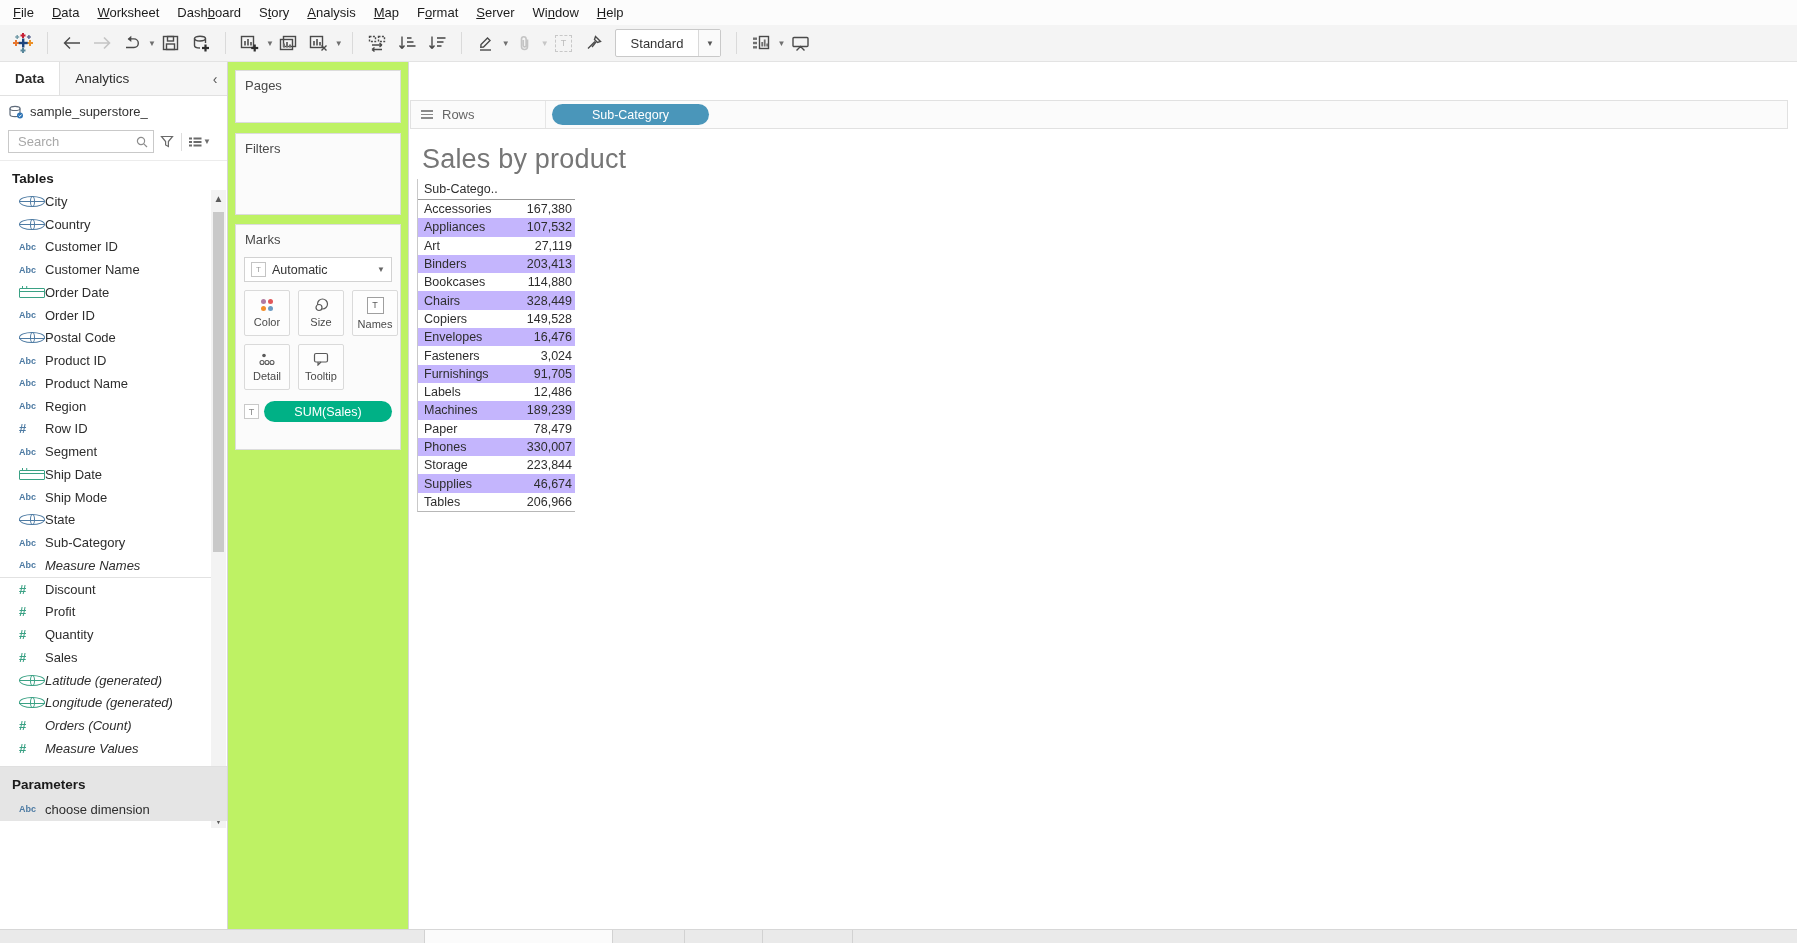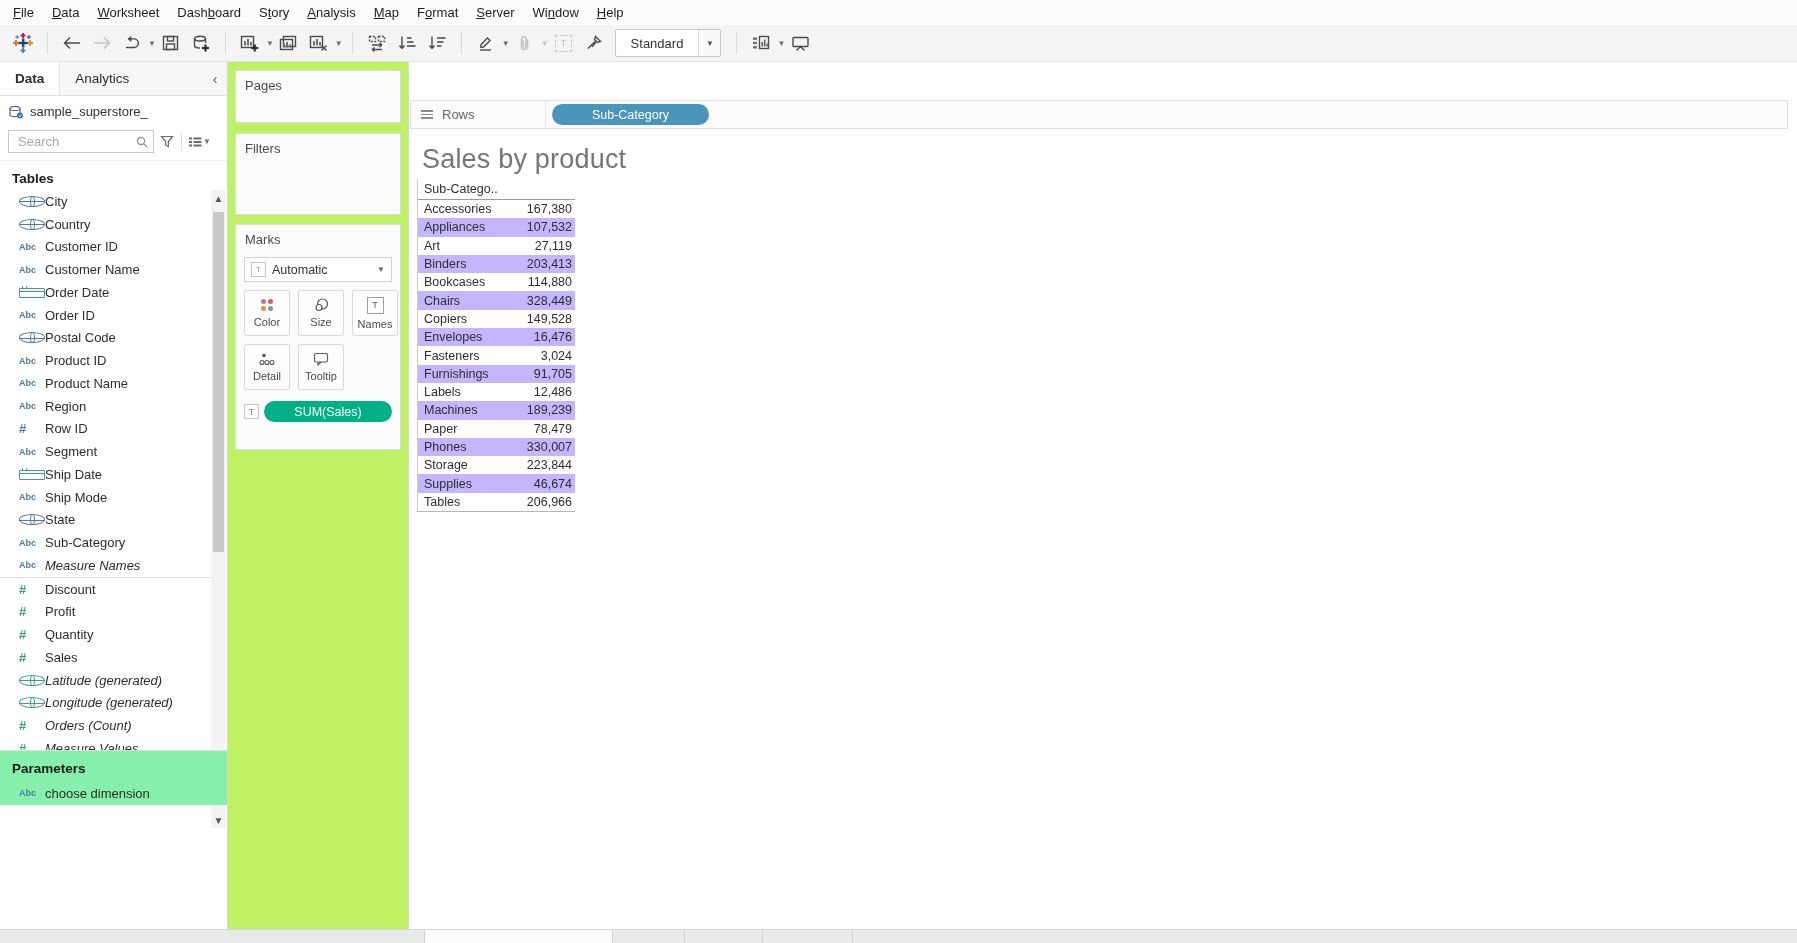--- a/index.html
+++ b/index.html
@@ -57,21 +57,21 @@
                     border:1px solid currentColor;border-radius:50%;box-sizing:border-box}
   .ic-globe::after{content:"";position:absolute;left:-1px;right:-1px;top:50%;border-top:1px solid currentColor}
   .ic-calendar{width:11px;height:10px;border:1.4px solid currentColor;border-radius:1px;position:relative;box-sizing:border-box;margin-top:2px}
   .ic-calendar::before{content:"";position:absolute;left:0;right:0;top:1.5px;border-top:1.4px solid currentColor}
   .ic-calendar::after{content:"";position:absolute;left:1.5px;top:-3.5px;width:1.6px;height:3px;background:currentColor;
                       box-shadow:4.2px 0 0 currentColor}
   .scrollbar{position:absolute;right:1px;top:128px;width:15px;height:638px;background:#f3f3f3}
   .sb-btn{height:16px;display:flex;align-items:center;justify-content:center;color:#5c5c5c;font-size:10px}
   .sb-btn.down{position:absolute;bottom:0;left:0;right:0}
   .sb-thumb{position:absolute;left:2px;right:2px;top:22px;height:340px;background:#c9c9c9}
-  .params{position:absolute;left:0;top:688px;width:227px;border-top:1px solid #e0e0e0;background:#86efac}
+  .params{position:absolute;left:0;top:704px;width:227px;border-top:1px solid #e0e0e0;background:#e5e5e5}
 
   
   .shelfpane{position:absolute;left:228px;top:62px;width:181px;height:867px;background:#bef264;
              border-right:1px solid #d6d6d6;box-sizing:border-box}
   .card{position:absolute;left:7px;width:166px;background:#fbfbfb;border:1px solid #dcdcdc;box-sizing:border-box}
   .card-label{font-size:13px;color:#4a4a4a;padding:7px 0 0 9px}
   #card-pages{top:8px;height:53px}
   #card-filters{top:71px;height:82px}
   #card-marks{top:162px;height:226px}
   .mark-type{margin:10px 8px 0;height:23px;border:1px solid #d2d2d2;background:#fff;display:flex;align-items:center;

